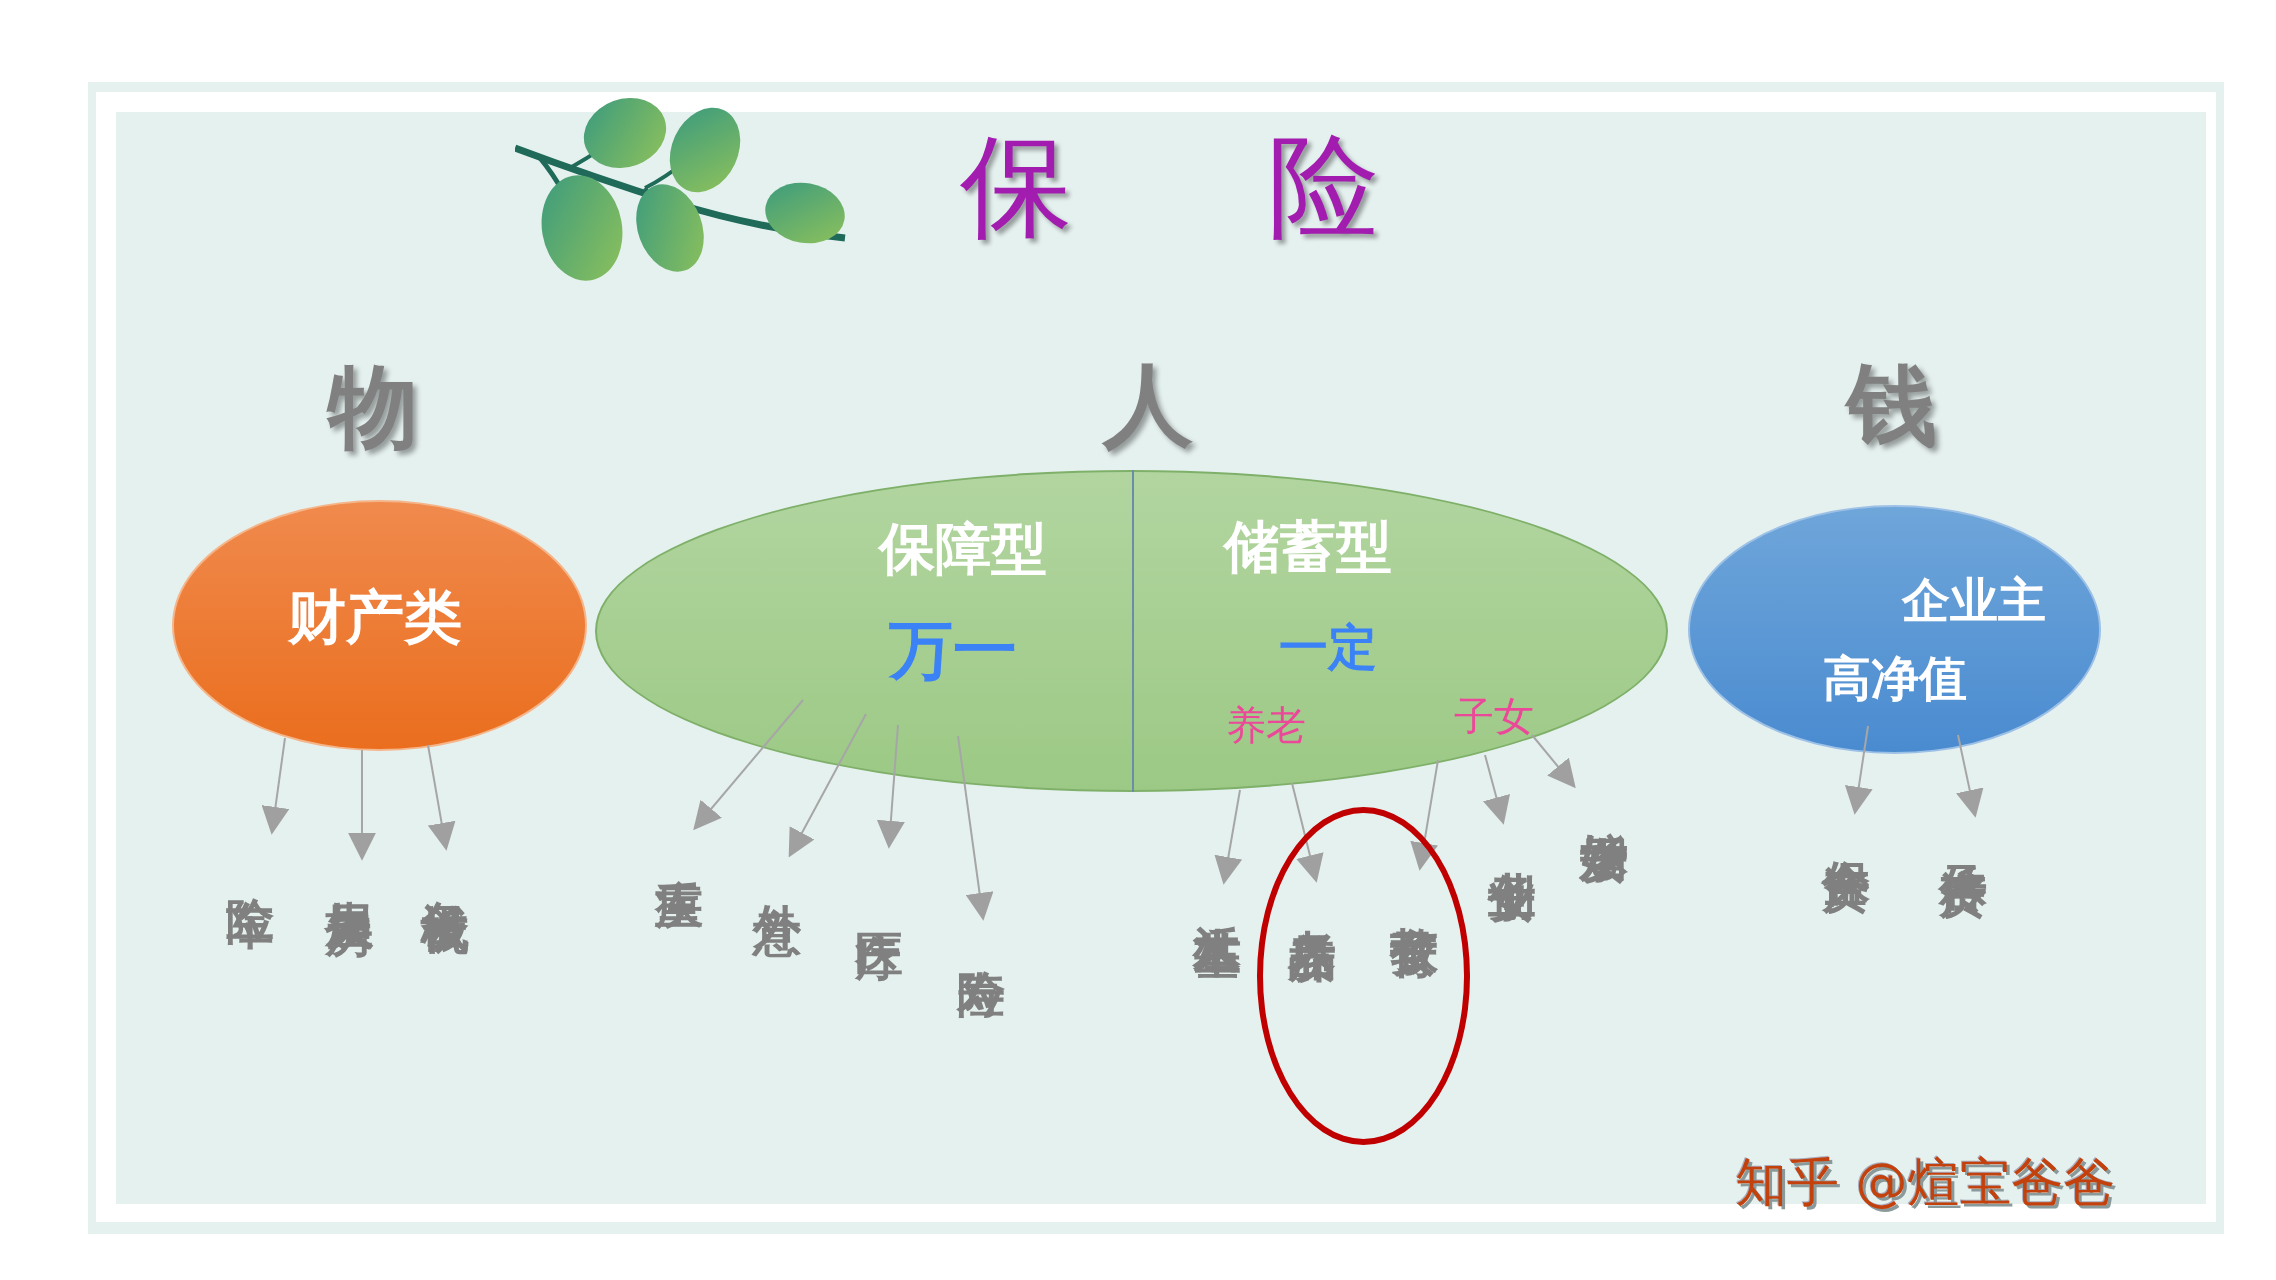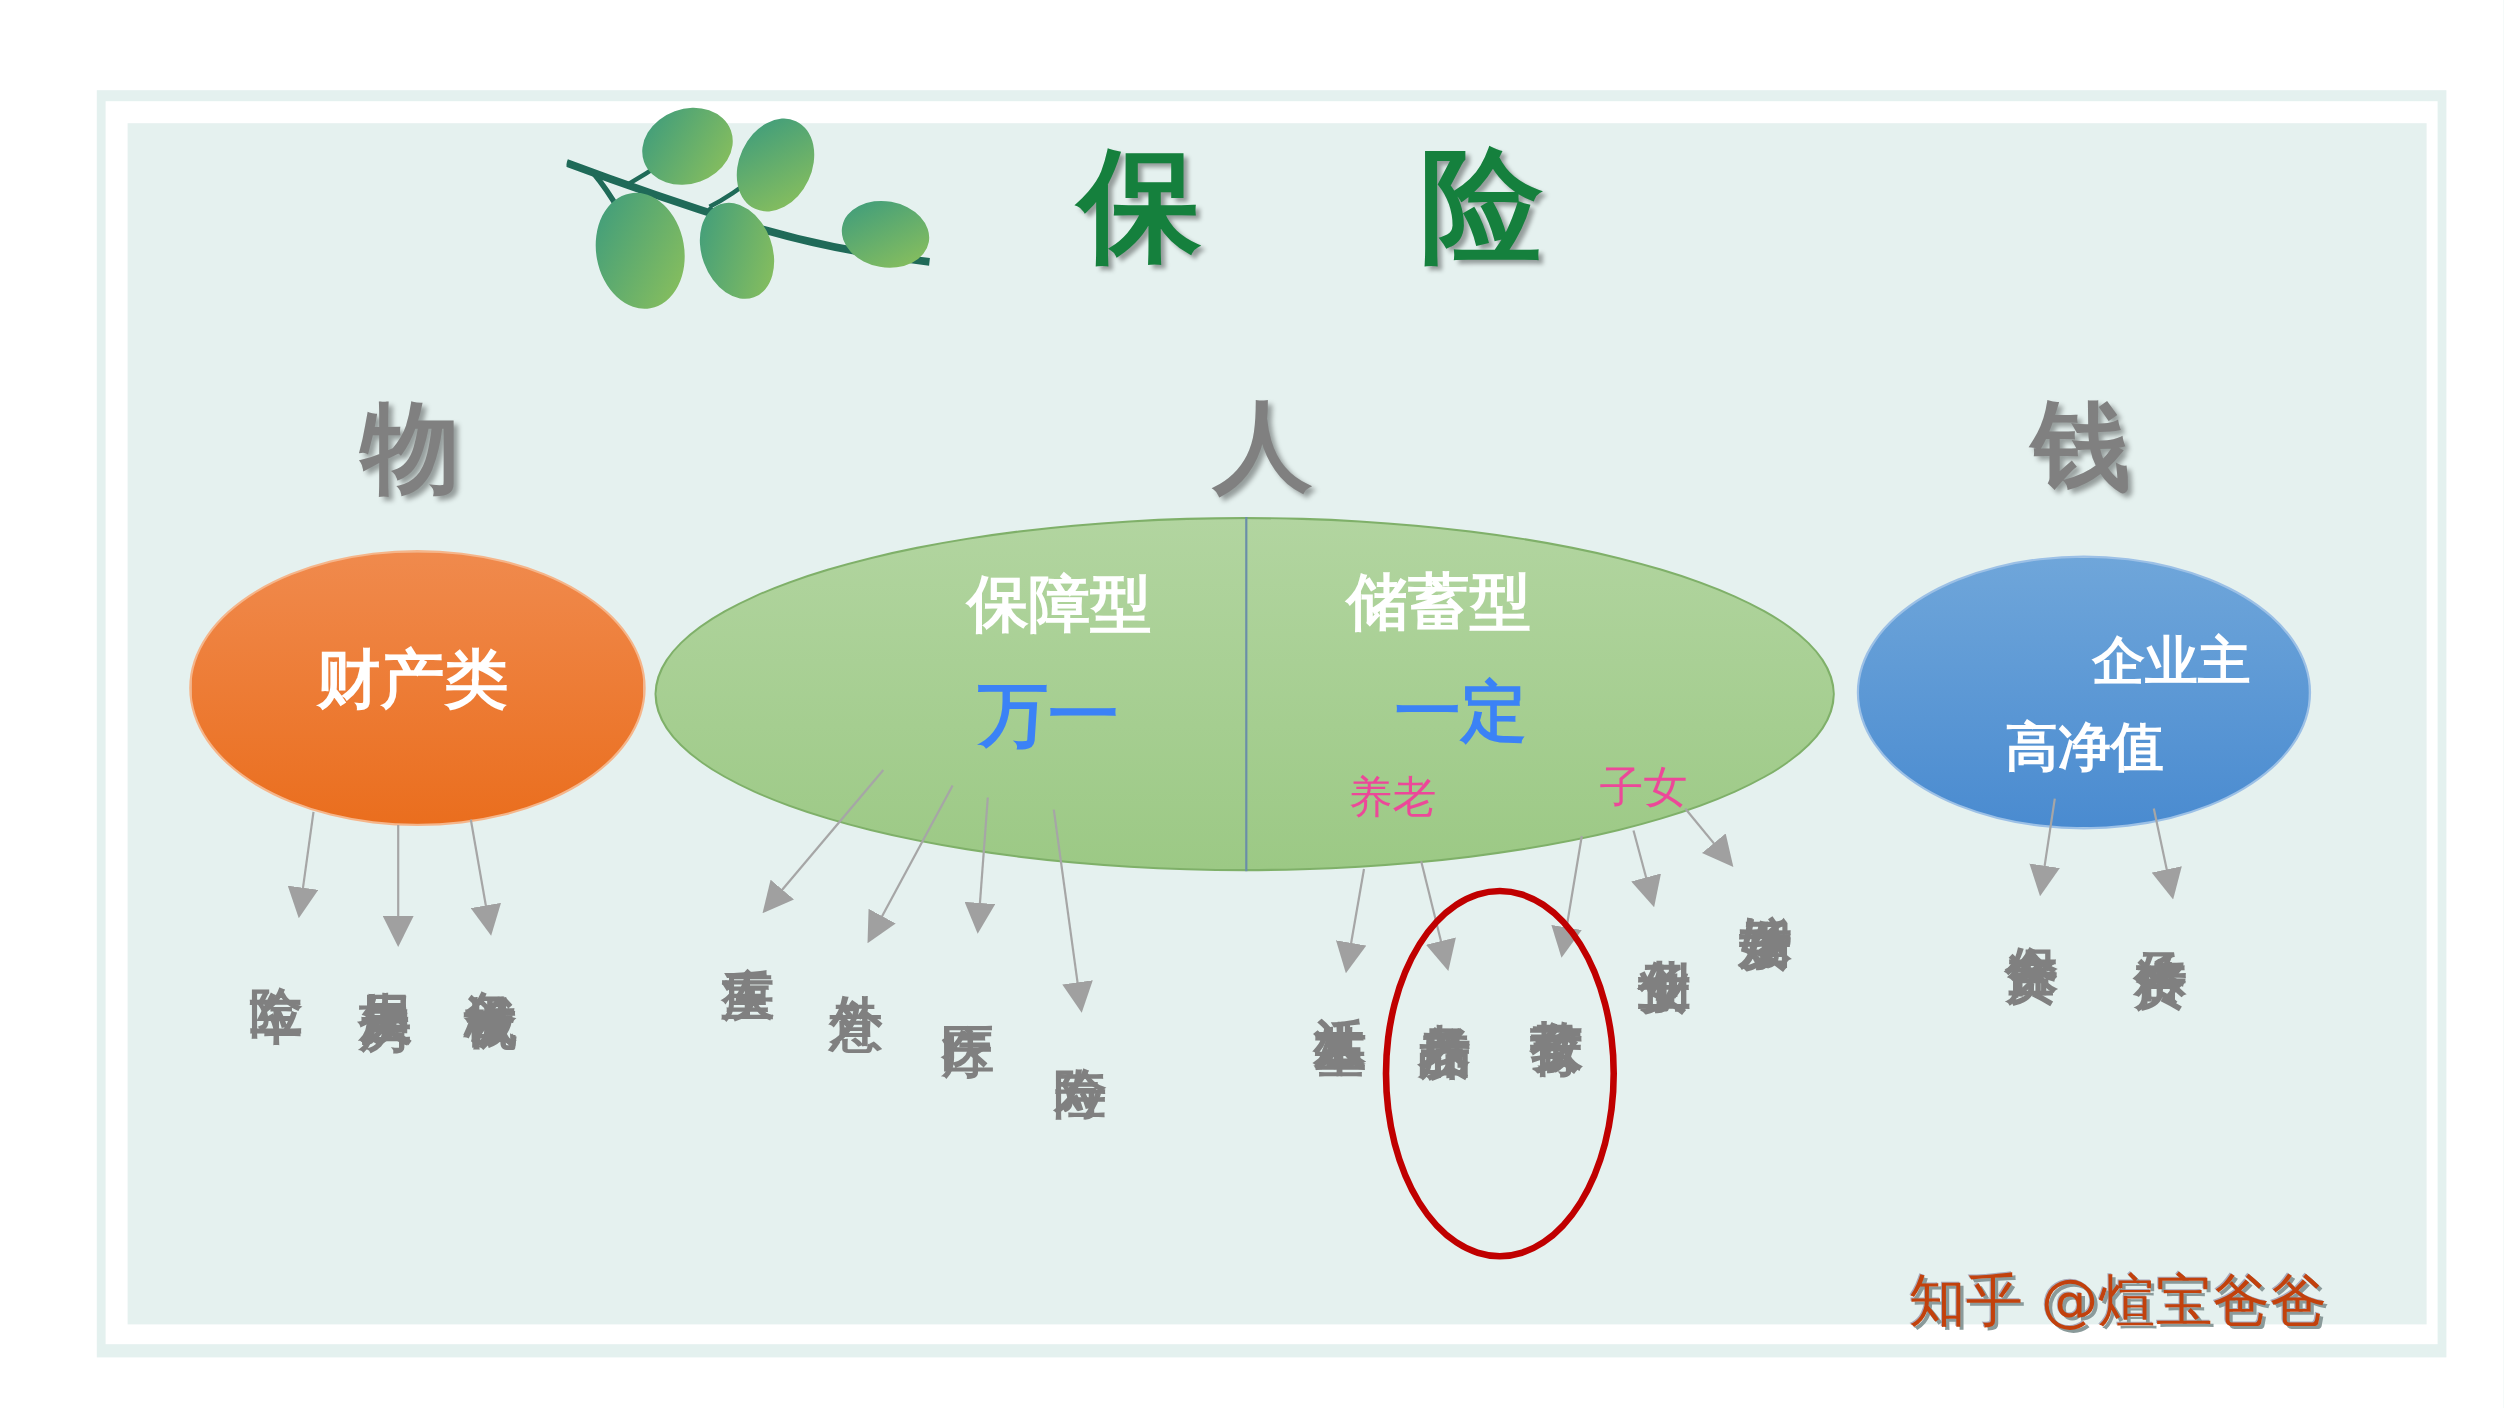--- a/index.html
+++ b/index.html
@@ -1,21 +1,21 @@
 <!DOCTYPE html>
 <html><head>
 <meta charset="utf-8">
 <style>
   html,body{margin:0;padding:0;}
   body{width:2276px;height:1280px;background:#ffffff;position:relative;overflow:hidden;font-family:"DejaVu Sans","Liberation Sans",sans-serif;}
   .outer-frame{position:absolute;left:88px;top:82px;width:2136px;height:1152px;background:#e4f1ef;}
   .white-gap{position:absolute;left:96px;top:92px;width:2120px;height:1130px;background:#ffffff;}
   .panel{position:absolute;left:116px;top:112px;width:2090px;height:1092px;background:#e5f1ef;}
   .abs{position:absolute;}
-  .title{left:980px;top:112px;font-size:112px;font-weight:bold;color:#15803d;letter-spacing:80px;text-shadow:4px 4px 4px rgba(0,0,0,0.35);white-space:nowrap;}
+  .title{left:960px;top:112px;font-size:112px;font-weight:normal;color:#a21caf;letter-spacing:80px;text-shadow:4px 4px 4px rgba(0,0,0,0.35);white-space:nowrap;}
   .category{font-size:90px;font-weight:bold;color:#808080;text-shadow:4px 4px 5px rgba(0,0,0,0.35);transform:translate(-50%,-50%);}
   .ellipse{position:absolute;border-radius:50%;box-sizing:border-box;}
   .orange{left:172px;top:500px;width:415px;height:251px;background:linear-gradient(#f08a4d,#ea6e1e);border:2px solid #f5b58a;}
   .green{left:595px;top:470px;width:1073px;height:322px;background:linear-gradient(#b2d5a0,#9cc985);border:2px solid #7fb069;}
   .blue{left:1688px;top:505px;width:413px;height:249px;background:linear-gradient(#6fa6da,#4a8bd0);border:2px solid #9cc0e6;}
   .divider{position:absolute;left:1132px;top:470px;width:2px;height:322px;background:#6a8ea8;}
   .ell-text{color:#fff;font-weight:bold;text-align:center;transform:translate(-50%,-50%);white-space:nowrap;}
   .orange-accent{color:#3b82f6;font-weight:bold;transform:translate(-50%,-50%);white-space:nowrap;}
   .sub-small{color:#ec4899;font-size:40px;transform:translate(-50%,-50%);white-space:nowrap;}
   .vlabel{writing-mode:vertical-rl;text-orientation:upright;font-size:48px;font-weight:bold;color:#808080;letter-spacing:-2px;transform:translateX(-50%);line-height:1;}
@@ -57,21 +57,21 @@
 <div class="abs category" style="left:1892px;top:406px;">钱</div>
 
 <div class="ellipse orange"></div>
 <div class="abs ell-text" style="left:375px;top:618px;font-size:58px;font-family:Liberation Serif, serif;">财产类</div>
 
 <div class="ellipse green"></div>
 <div class="divider"></div>
 <div class="abs ell-text" style="left:963px;top:550px;font-size:56px;">保障型</div>
 <div class="abs orange-accent" style="left:953px;top:650px;font-size:64px;">万一</div>
 <div class="abs ell-text" style="left:1308px;top:548px;font-size:56px;">储蓄型</div>
-<div class="abs orange-accent" style="left:1328px;top:648px;font-size:60px;font-family:Liberation Serif, serif;">一定</div>
+<div class="abs orange-accent" style="left:1328px;top:648px;font-size:49px;font-family:Liberation Serif, serif;">一定</div>
 <div class="abs sub-small" style="left:1266px;top:725px;">养老</div>
 <div class="abs sub-small" style="left:1494px;top:716px;">子女</div>
 
 <div class="ellipse blue"></div>
 <div class="abs ell-text" style="left:1974px;top:601px;font-size:48px;font-family:Liberation Mono, monospace;">企业主</div>
 <div class="abs ell-text" style="left:1895px;top:659px;font-size:48px;margin-top:20px;">高净值</div>
 
 <svg class="arrows" width="2276" height="1280">
   <defs>
     <marker id="ah" markerWidth="10" markerHeight="10" refX="5" refY="8" orient="auto-start-reverse" markerUnits="userSpaceOnUse">

